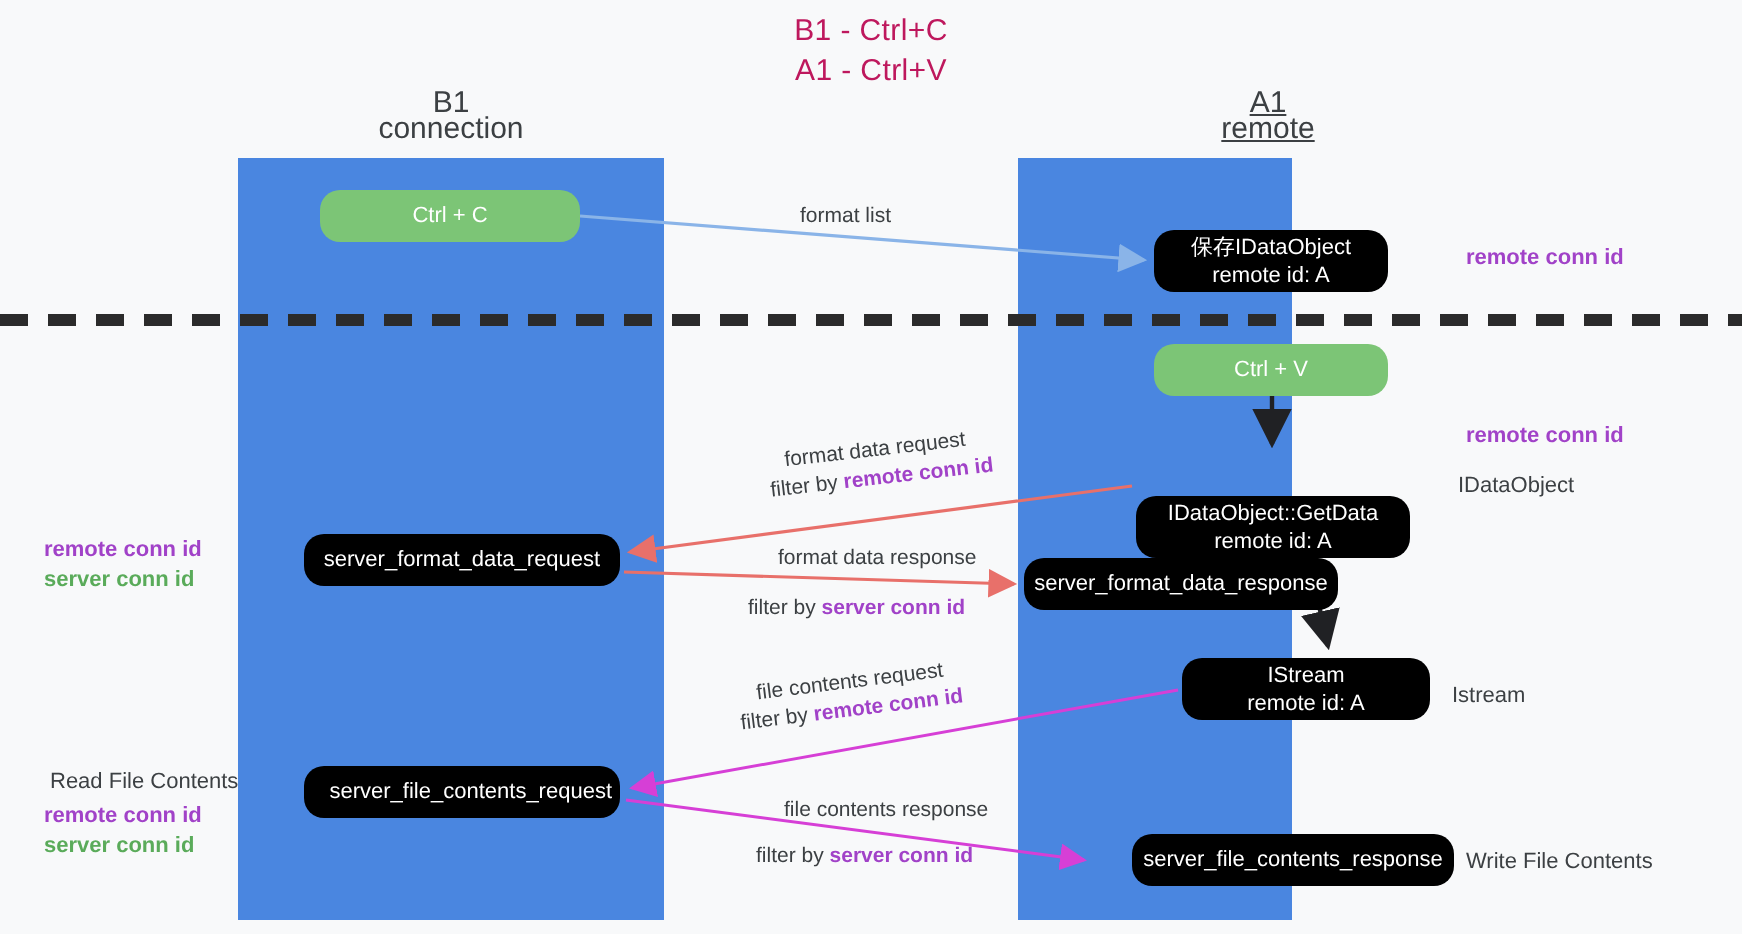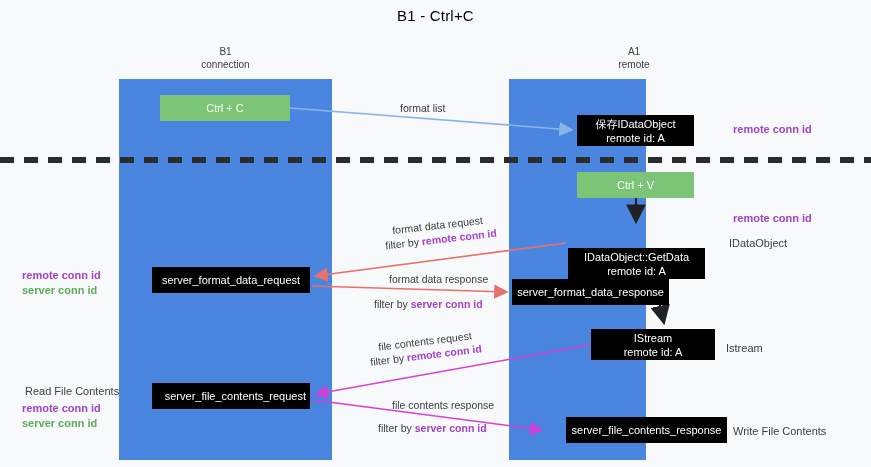--- a/index.html
+++ b/index.html
@@ -12,35 +12,35 @@
   #stage{position:relative;width:871px;height:467px;}
 
   
   .column{position:absolute;background:#4a86e0;}
   #col-b1{left:119px;top:79px;width:213px;height:381px;}
   #col-a1{left:509px;top:79px;width:137px;height:381px;}
 
   
   .diagram-title{
     position:absolute;left:0;top:6px;width:871px;text-align:center;
-    font-size:15px;color:#000000;line-height:20px;letter-spacing:.2px;
+    font-size:15px;color:#be185d;line-height:20px;letter-spacing:.2px;
   }
   .col-header{
-    position:absolute;text-align:center;font-size:10px;color:#3c4043;
+    position:absolute;text-align:center;font-size:15px;color:#3c4043;
     line-height:13px;
   }
   #hdr-b1{left:119px;top:45px;width:213px;}
-  #hdr-a1{left:509px;top:45px;width:250px;}
+  #hdr-a1{left:509px;top:45px;width:250px;text-decoration:underline;}
 
   
   .box{
     position:absolute;display:flex;flex-direction:column;
     align-items:center;justify-content:center;
     color:#fff;font-size:11px;line-height:14px;text-align:center;
-    box-sizing:border-box;padding:2px 4px;
+    box-sizing:border-box;padding:2px 4px;border-radius:10px;
   }
   .box.green{background:#7cc576;}
   .box.orange{background:#000000;}
   .box .l2{display:block;}
 
   
   #box-ctrlc{left:160px;top:95px;width:130px;height:26px;}
   #box-idataobject{left:577px;top:115px;width:117px;height:31px;}
   #box-ctrlv{left:577px;top:172px;width:117px;height:26px;}
   #box-getdata{left:568px;top:228px;width:137px;height:31px;margin-top:20px;}
@@ -89,20 +89,21 @@
 
   svg#wires{position:absolute;left:0;top:0;width:871px;height:467px;pointer-events:none;}
 </style>
 </head>
 <body>
 
 <div id="stage">
 
   <div class="diagram-title">
     <div>B1 - Ctrl+C</div>
+    <div>A1 - Ctrl+V</div>
   </div>
 
   <div class="col-header" id="hdr-b1">
     <div>B1</div>
     <div>connection</div>
   </div>
   <div class="col-header" id="hdr-a1">
     <div>A1</div>
     <div>remote</div>
   </div>

